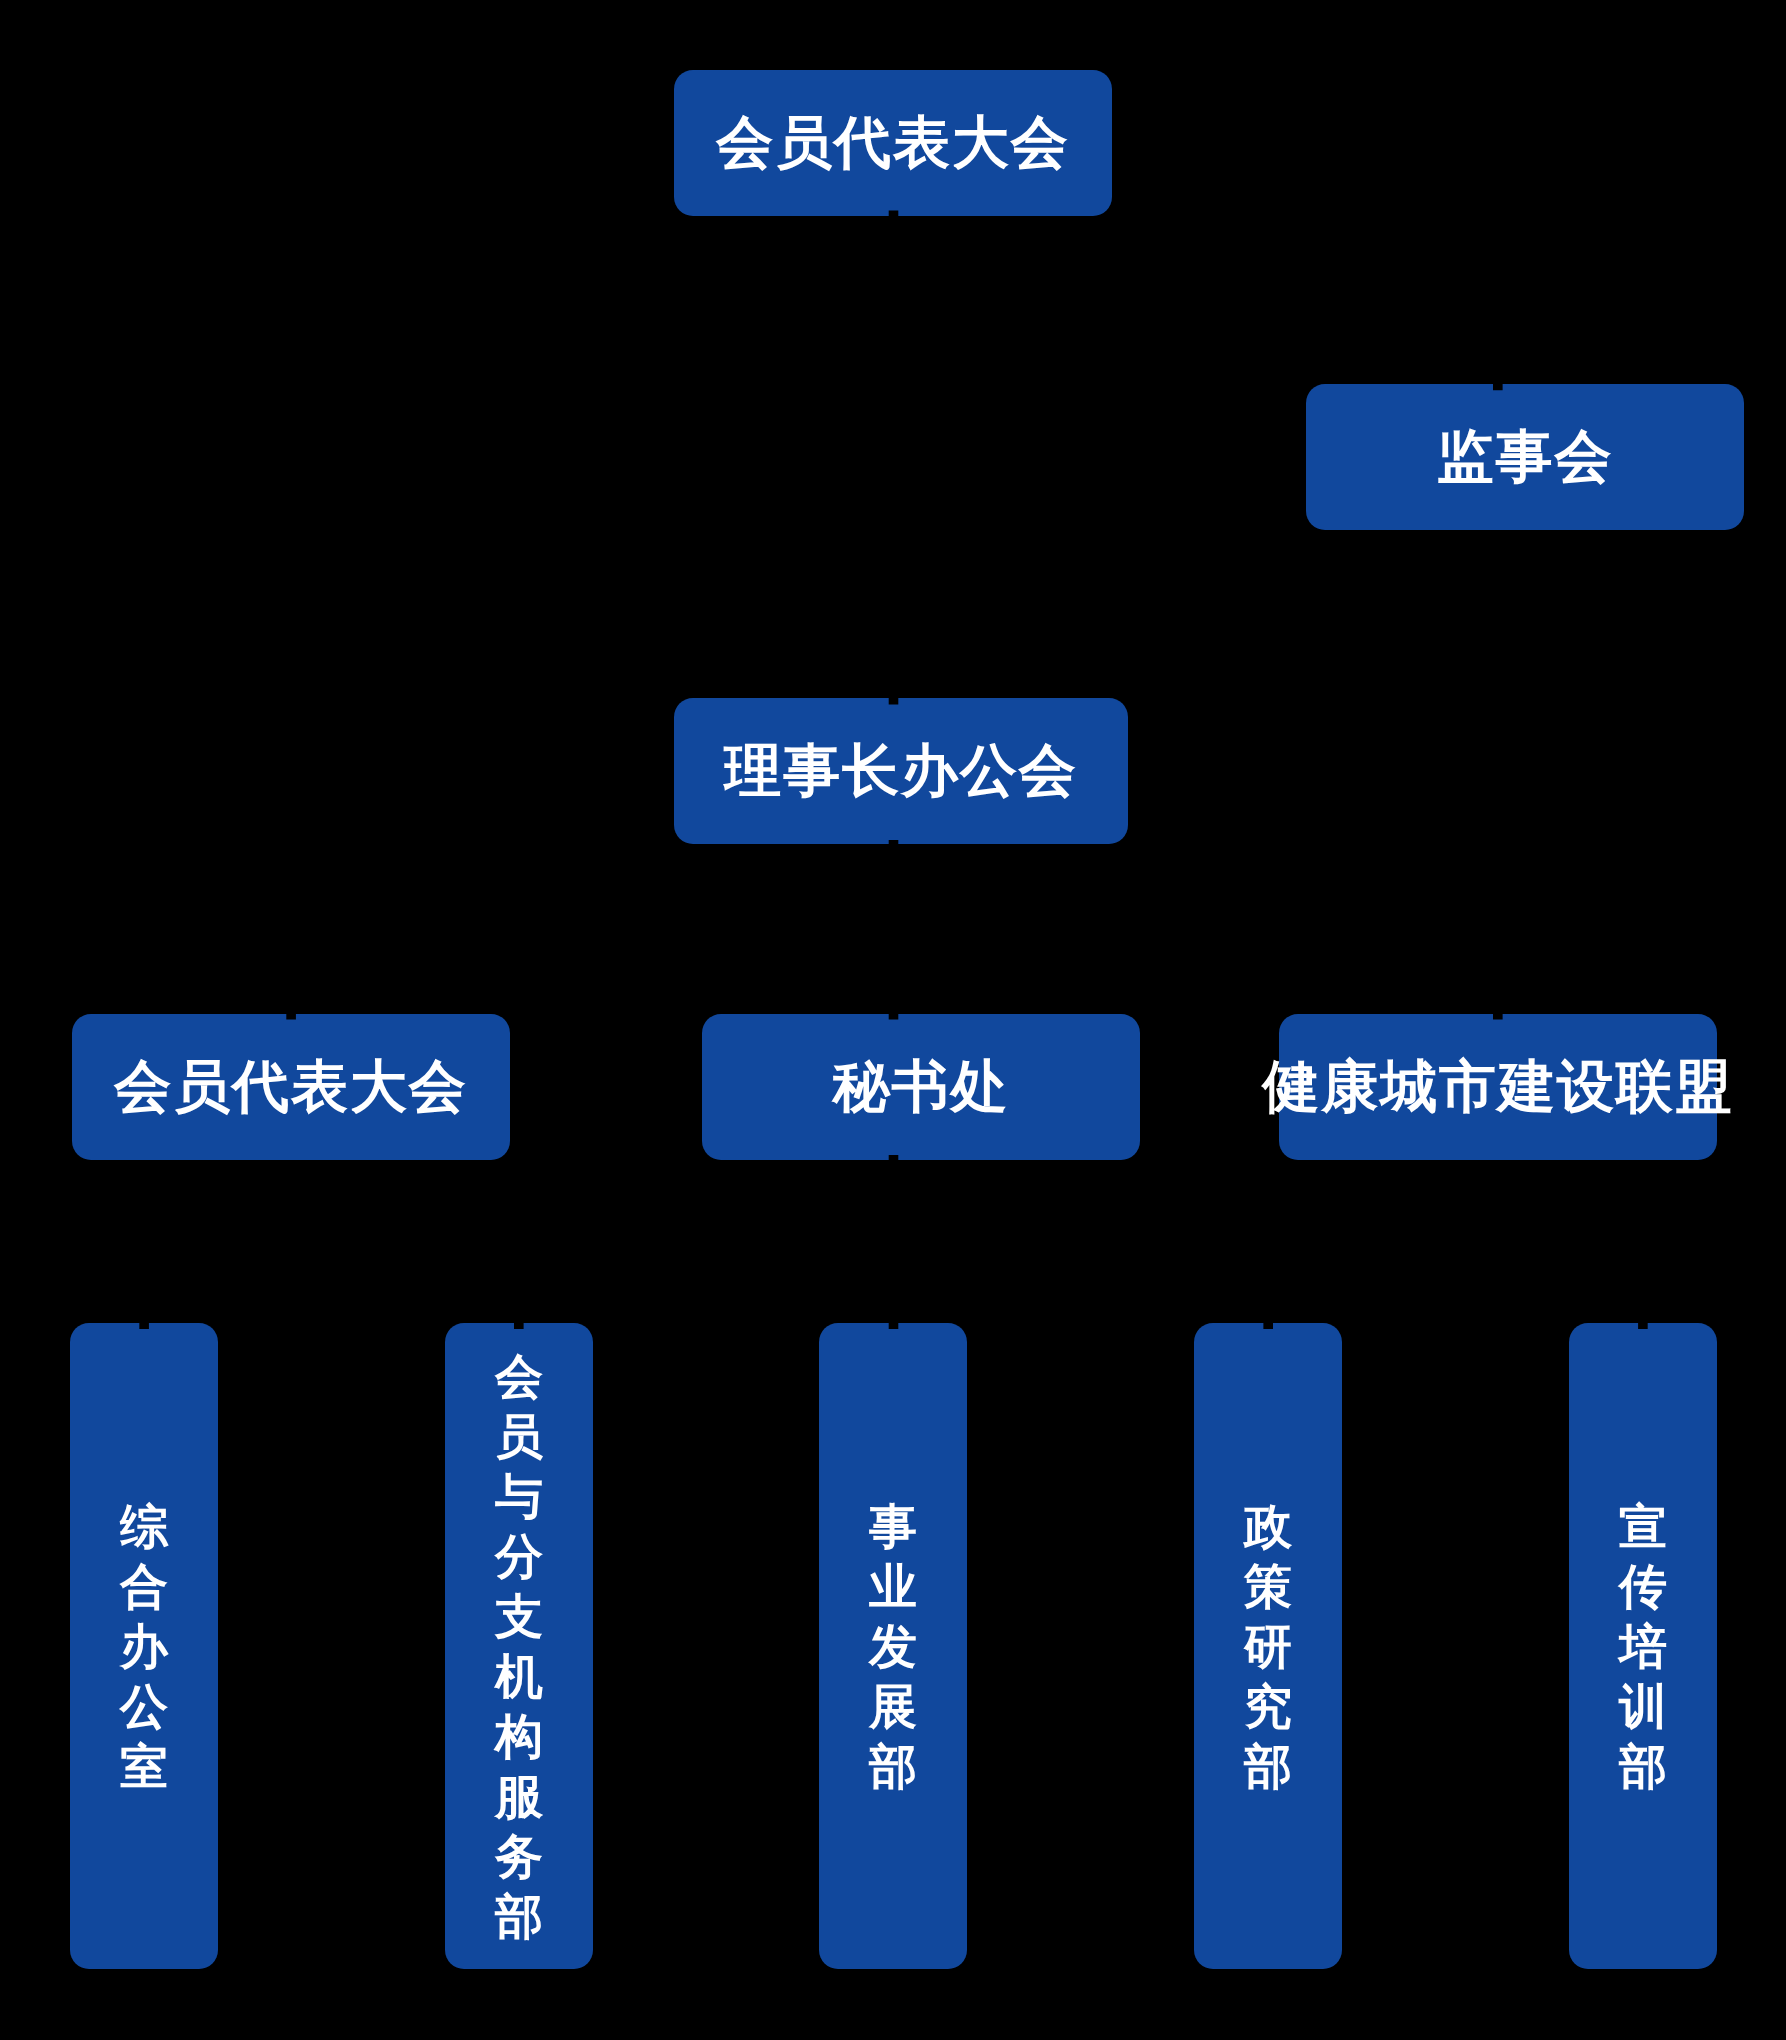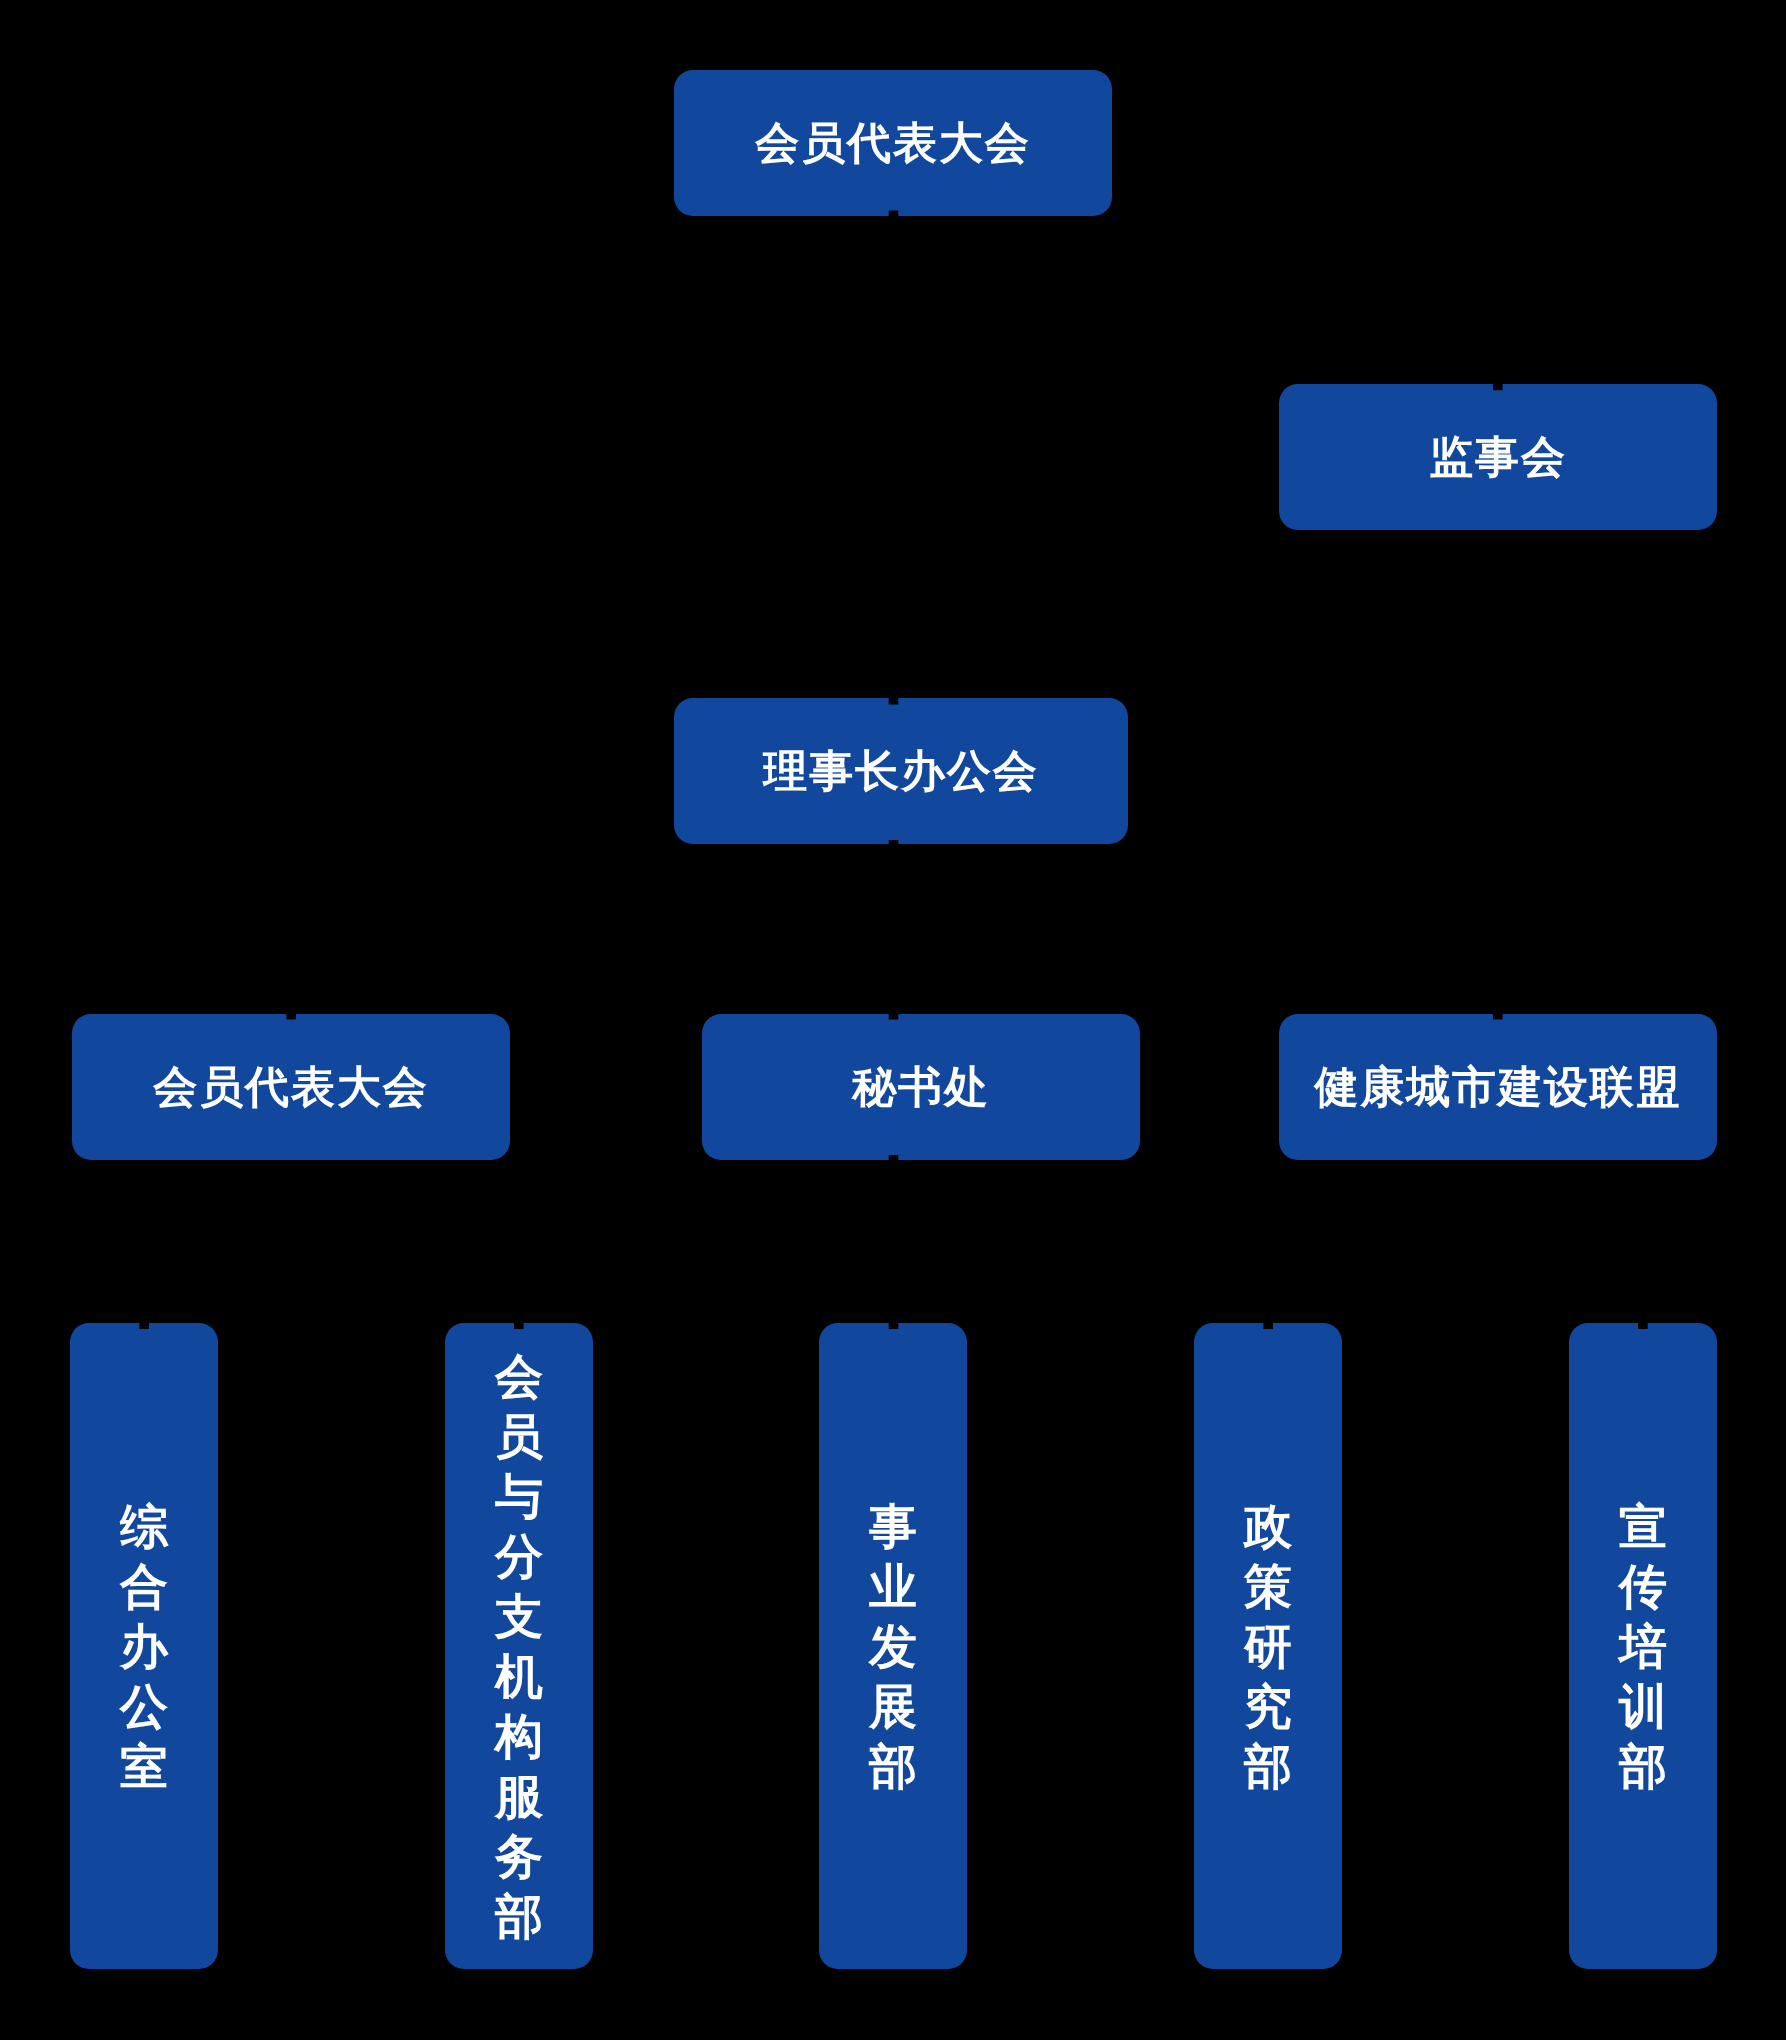--- a/index.html
+++ b/index.html
@@ -34,42 +34,42 @@
     z-index: 1;
     background: #11489d;
     border-radius: 19px;
     display: flex;
     align-items: center;
     justify-content: center;
     color: #ffffff;
     font-weight: 700;
   }
   .node .label {
-    font-size: 44px;
+    font-size: 57px;
     letter-spacing: 1.9px;
     text-align: center;
     white-space: nowrap;
   }
   
   .node.vertical .label {
     display: flex;
     flex-direction: column;
     align-items: center;
     letter-spacing: 0;
     font-size: 48px;
     white-space: normal;
   }
   .node.vertical .label span {
     display: block;
     line-height: 60px;
   }
   
   .n-assembly        { left: 674px;  top: 70px;   width: 438px; height: 146px; }
   .n-council         { left: 674px;  top: 384px;  width: 438px; height: 146px; }
-  .n-supervisory     { left: 1279px; top: 384px;  width: 438px; height: 146px; }
+  .n-supervisory     { left: 1306px; top: 384px;  width: 438px; height: 146px; }
   .n-chairman        { left: 674px;  top: 698px;  width: 454px; height: 146px; }
   .n-expert          { left: 72px;   top: 1014px; width: 438px; height: 146px; }
   .n-secretariat     { left: 674px;  top: 1014px; width: 438px; height: 146px; margin-left: 28px; }
   .n-alliance        { left: 1279px; top: 1014px; width: 438px; height: 146px; }
   .n-general-office  { left: 70px;   top: 1323px; width: 148px; height: 646px; }
   .n-membership      { left: 445px;  top: 1323px; width: 148px; height: 646px; }
   .n-business-dev    { left: 819px;  top: 1323px; width: 148px; height: 646px; }
   .n-policy-research { left: 1194px; top: 1323px; width: 148px; height: 646px; }
   .n-publicity       { left: 1569px; top: 1323px; width: 148px; height: 646px; }
 </style>

